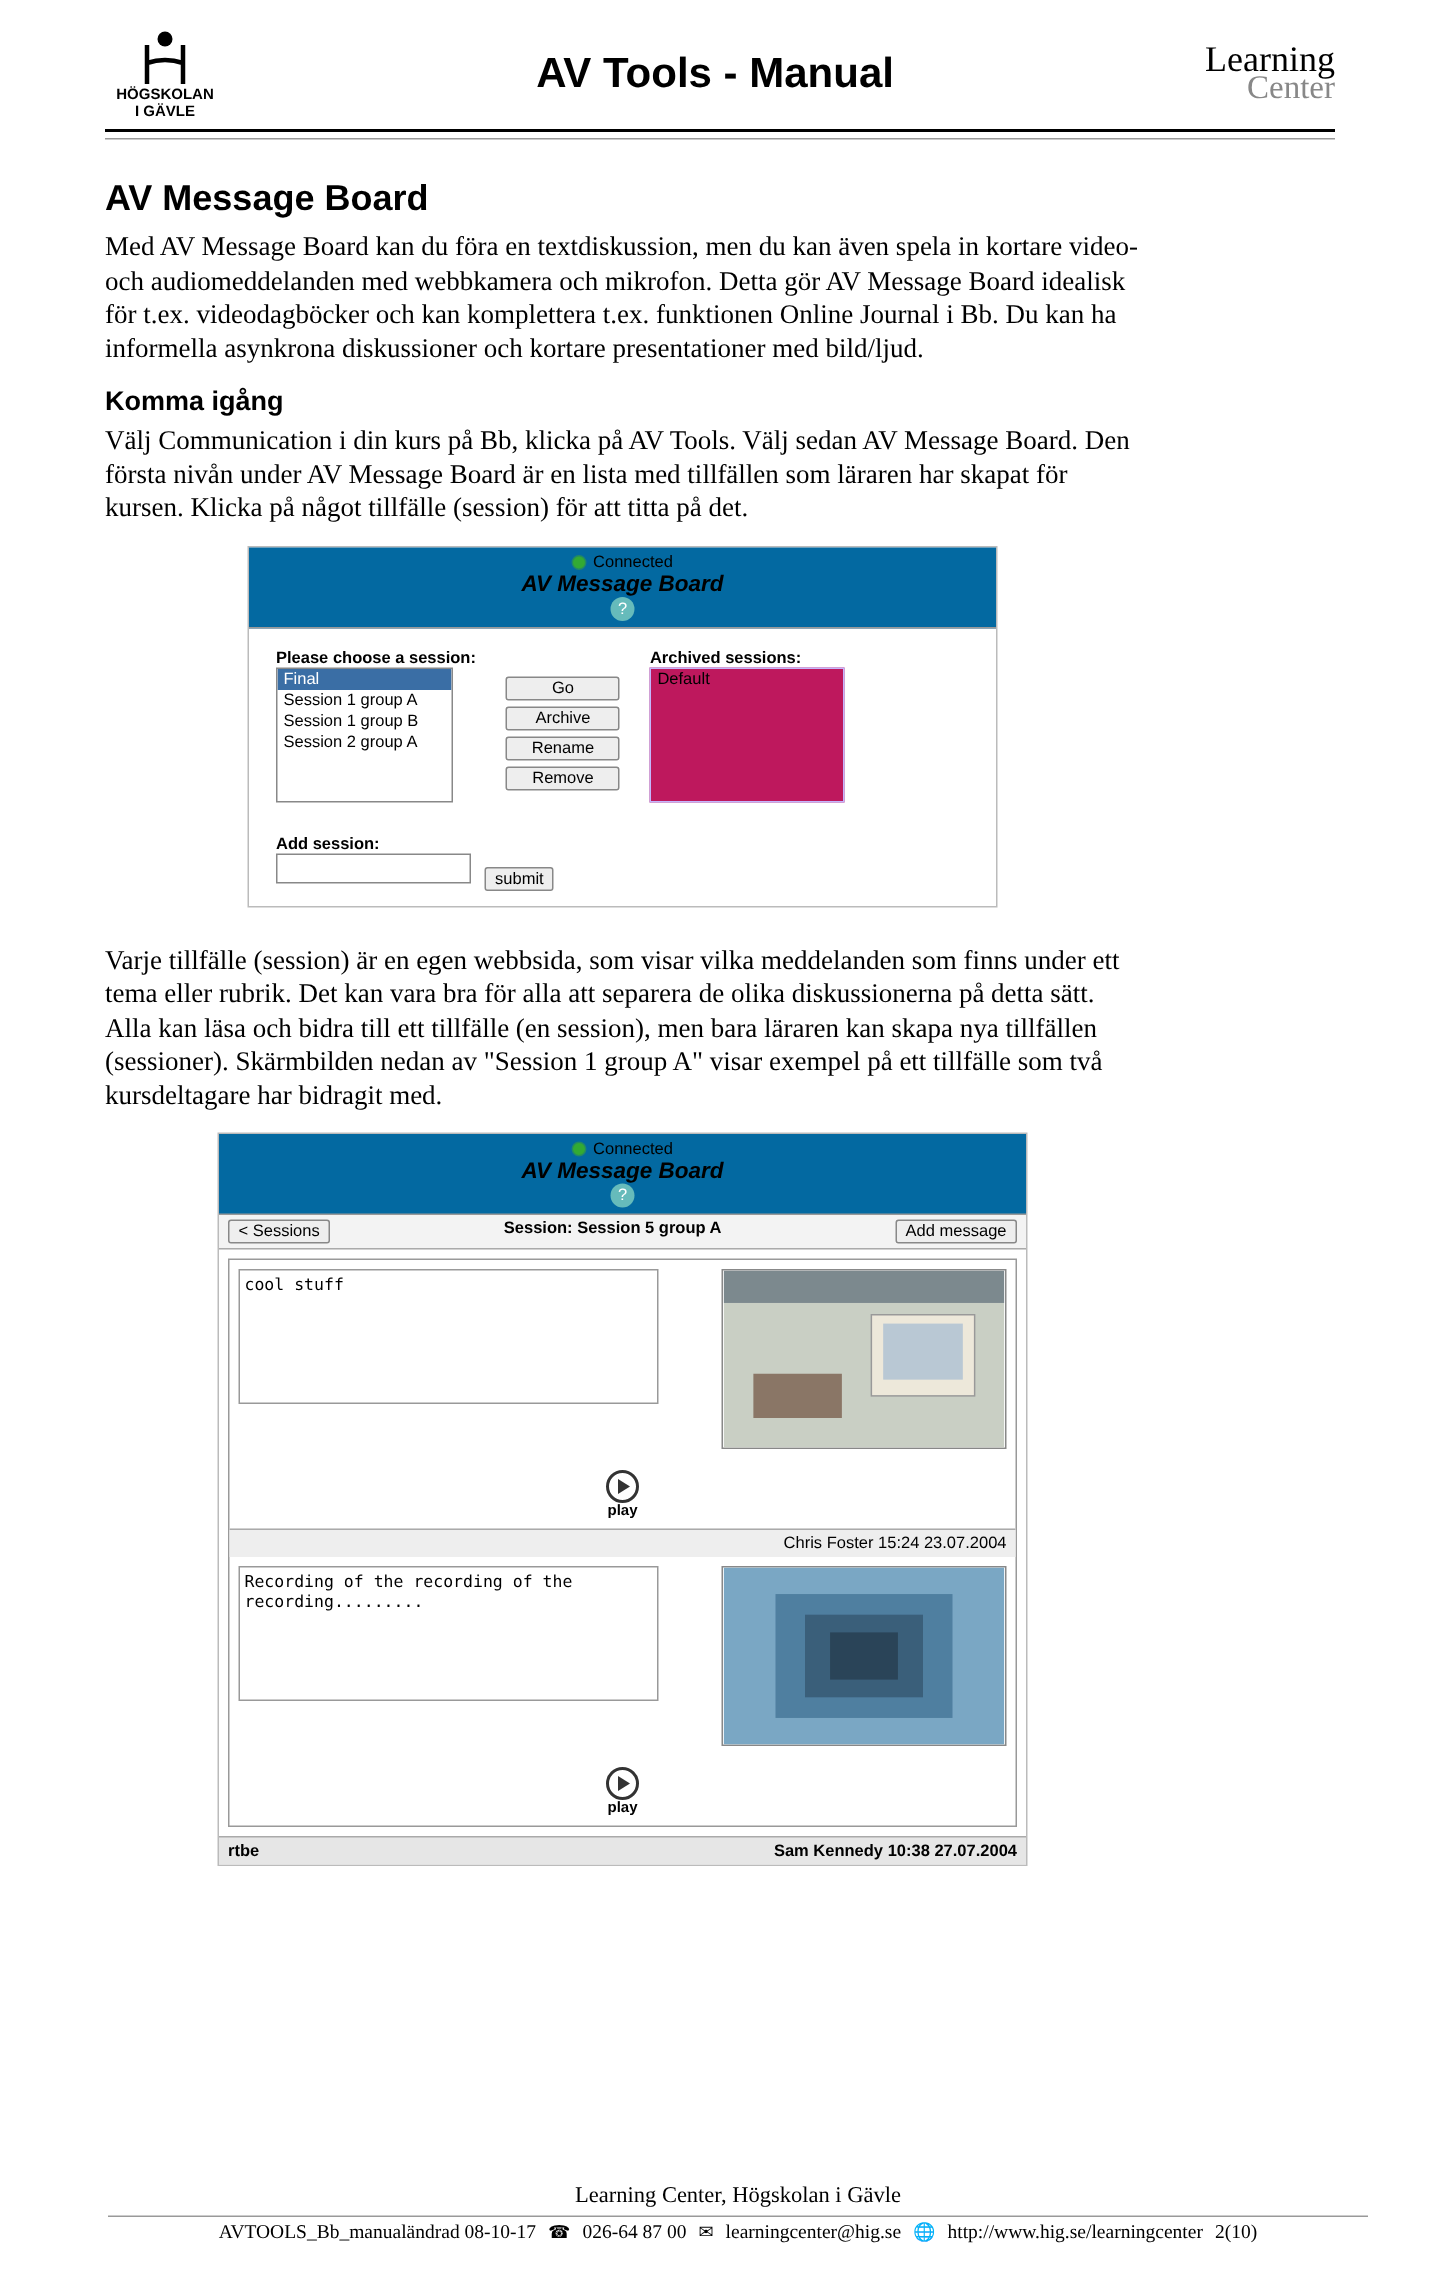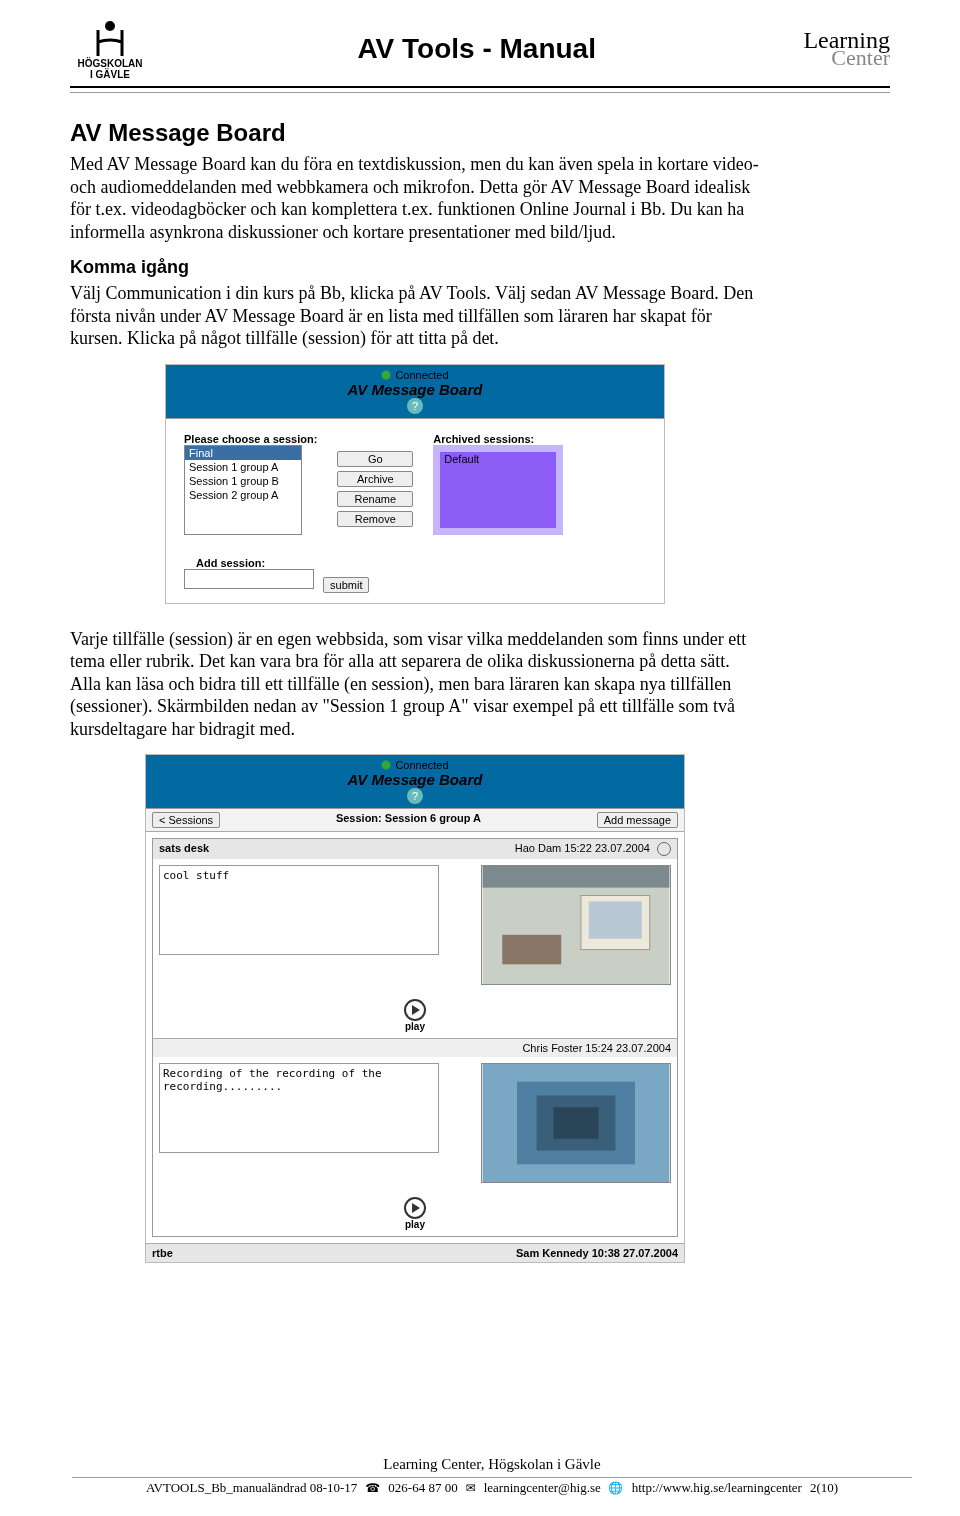--- a/index.html
+++ b/index.html
@@ -111,23 +111,23 @@
   .btncol { display: flex; flex-direction: column; gap: 4px; margin-top: 18px; }
   .btn {
     font-size: 11px;
     padding: 1px 6px;
     background: #eee;
     border: 1px solid #888;
     border-radius: 2px;
     text-align: center;
     width: 76px;
   }
-  .listbox2 { width: 130px; height: 90px; border: 7px solid #c4b5fd; background:#8b5cf6; }
+  .listbox2 { width: 130px; height: 90px; border: 1px solid #c4b5fd; background:#be185d; }
   .addrow { margin-top: 22px; }
-  .addrow .lab { font-weight: bold; font-size: 11px; margin-left: 12px; }
+  .addrow .lab { font-weight: bold; font-size: 11px; }
   .addrow .inp { width: 130px; height: 20px; border: 1px solid #888; display: inline-block; background:#fff; }
   .addrow .sub { display: inline-block; margin-left: 6px; }
 
   .shot2 {
     width: 540px;
     margin: 8px auto 0 auto;
     background: #fff;
     border: 1px solid #bbb;
     font-family: Arial, sans-serif;
     font-size: 11px;
@@ -273,32 +273,25 @@
       <div class="shot-head">
         <div class="conn">
           <span class="dot"></span>
           <span>Connected</span>
         </div>
         <div class="shot-title">AV Message Board</div>
         <div class="qmark">?</div>
       </div>
       <div class="shot2-subhead">
         <span class="btn" style="width:auto">&lt; Sessions</span>
-        <span style="font-weight:bold">Session: Session 6  group A</span>
+        <span style="font-weight:bold">Session: Session 5  group A</span>
         <span class="btn" style="width:auto">Add message</span>
       </div>
 
       <div class="msgblock">
-        <div class="msghead">
-          <span style="font-weight:bold">sats desk</span>
-          <span>
-            <span>Hao Dam 15:22 23.07.2004</span>
-            <span class="eye"></span>
-          </span>
-        </div>
         <div class="msgbody">
           <textarea class="ta" readonly="" style="">cool stuff</textarea>
           <div class="thumb">
             <svg viewBox="0 0 190 120">
               <rect width="190" height="120" fill="#c9cfc4"></rect>
               <rect x="100" y="30" width="70" height="55" fill="#ede8da" stroke="#999"></rect>
               <rect x="108" y="36" width="54" height="38" fill="#b9c8d4"></rect>
               <rect x="20" y="70" width="60" height="30" fill="#8a7666"></rect>
               <rect x="0" y="0" width="190" height="22" fill="#4a5a6a" opacity="0.6"></rect>
             </svg>

